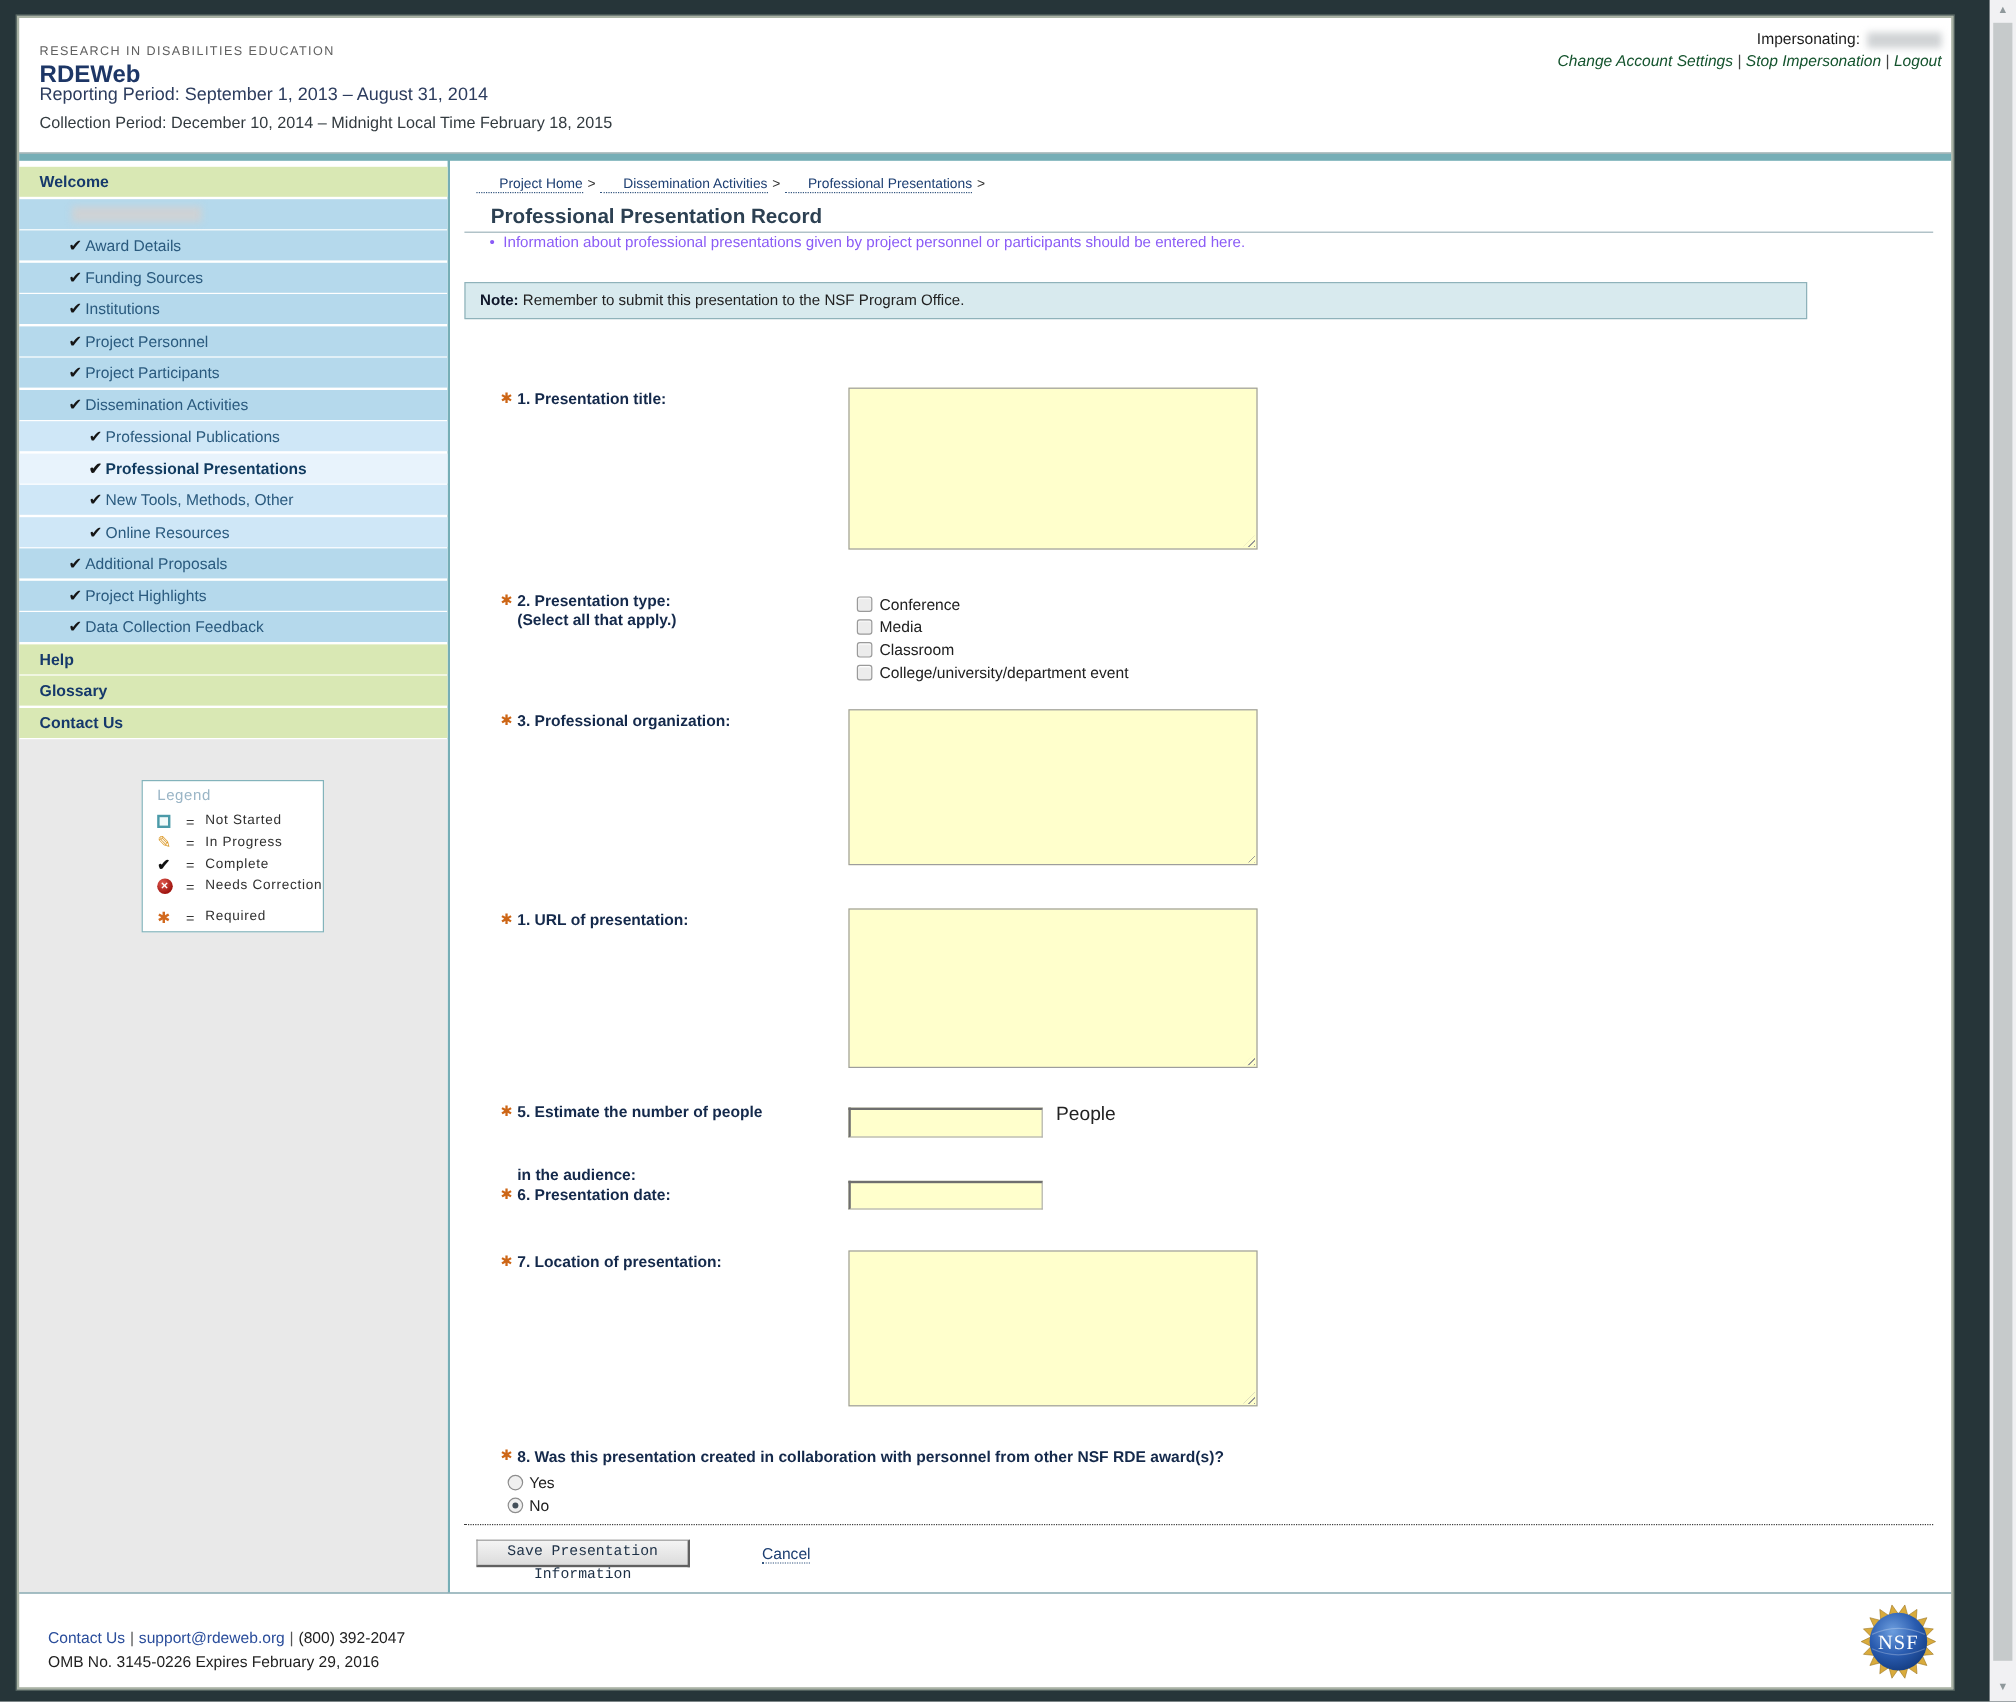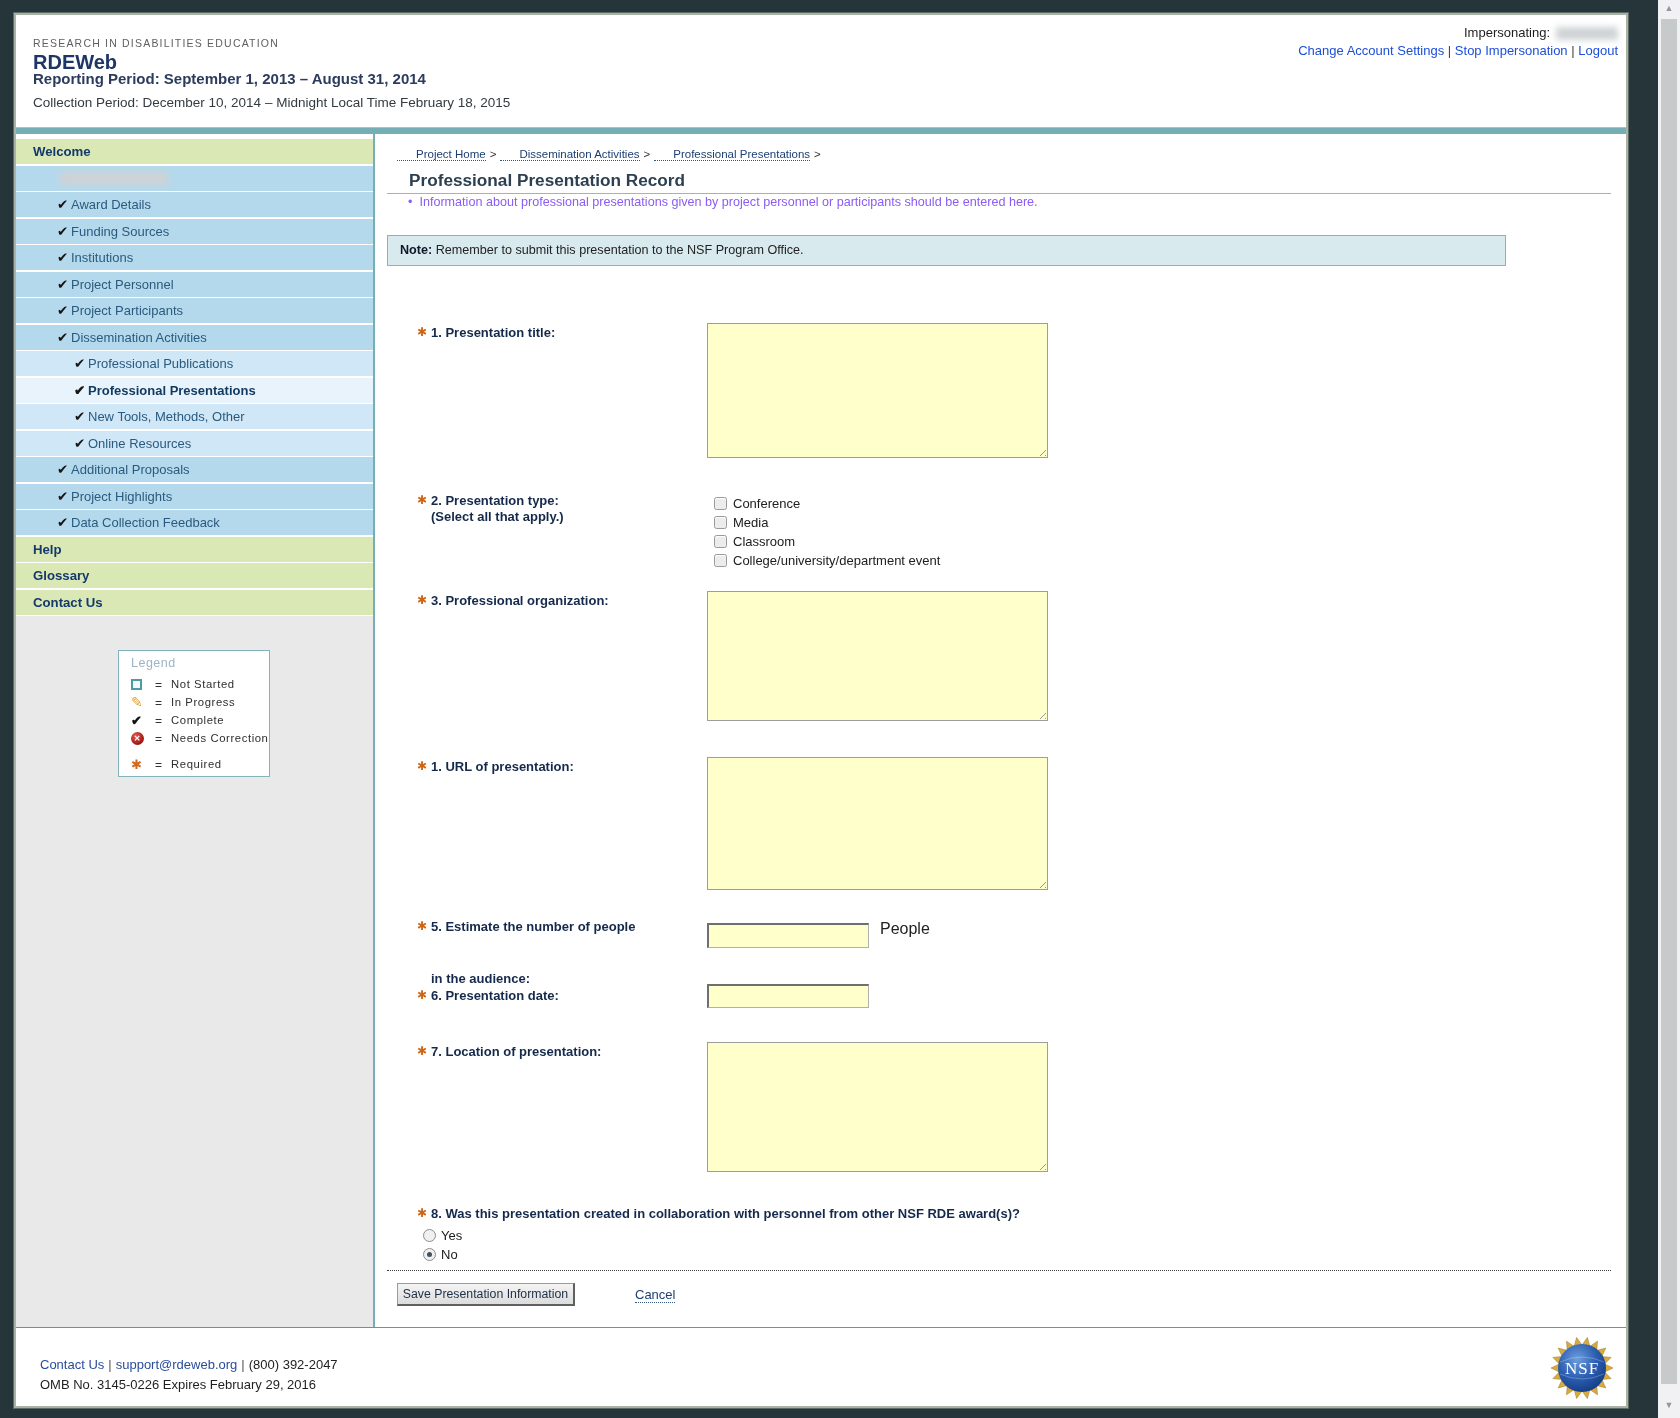--- a/index.html
+++ b/index.html
@@ -4,25 +4,25 @@
 <style>
   * { margin:0; padding:0; box-sizing:border-box; }
   html,body { width:1680px; height:1418px; }
   body { background:#263539; font-family:"Liberation Sans", sans-serif; position:relative; overflow:hidden; }
   .page { position:absolute; left:14px; top:13px; width:1614px; height:1395px; background:#fff; border:2px solid #a9b2a4; outline:1px solid #5c6b66; }
   .abs { position:absolute; }
 
   
   .agency { left:17px; top:22px; font-size:10.5px; letter-spacing:1.2px; color:#5f5f5f; }
   .apptitle { left:17px; top:36px; font-size:20px; font-weight:bold; color:#1d3666; }
-  .reporting { left:17px; top:55px; font-size:15px; color:#2c3c5e;font-weight:bold; }
+  .reporting { left:17px; top:55px; font-size:15px; color:#2c3c5e; }
   .collection { left:17px; top:80px; font-size:13.5px; color:#333b40; }
   .imp { right:8px; top:10px; text-align:right; font-size:13px; color:#1d1d1d; }
   .imp-line2 { margin-top:3px; color:#444; }
-  .imp a { color:#1d4ed8; text-decoration:none; }
+  .imp a { color:#14532d; text-decoration:none;font-style:italic; }
   .blur-pill { display:inline-block; width:62px; height:13px; background:#d0d3d5; filter:blur(3px); vertical-align:middle; margin-left:6px; }
 
   .teal-band { left:0; top:112px; width:1610px; height:7px; background:#76aeb6; border-top:1px solid #bbb; }
   .teal-divider { left:357px; top:118px; width:2px; height:1194px; background:#76aeb6; }
 
   
   .sidebar { left:0; top:124px; width:357px; }
   .srow { height:25px; margin-bottom:1.5px; position:relative; font-size:13px; line-height:25px; }
   .srow.hdr { background:#d9e8b4; font-weight:bold; color:#16396b; padding-left:17px; font-size:13.2px; }
   .srow.l1 { background:#b5d9ec; color:#2a5a7e; }
@@ -66,21 +66,21 @@
           clip-path:polygon(100% 0, 100% 100%, 0 100%); }
   .inpt { position:absolute; left:691px; width:162px; background:#ffffcc;
           border-top:2px solid #6f6f6f; border-left:2px solid #6f6f6f; border-right:1px solid #b0b0b0; border-bottom:1px solid #b0b0b0; }
   .cbrow { position:absolute; left:698px; font-size:13px; color:#202020; }
   .cbox { display:inline-block; width:13px; height:13px; background:#ececec; border:1px solid #9a9a9a; border-radius:2.5px; vertical-align:-2px; margin-right:6px; box-shadow:inset 0 1px 1px #fff; }
   .radiorow { position:absolute; left:407px; font-size:13px; color:#202020; }
   .rad { display:inline-block; width:13px; height:13px; background:#f0f0f0; border:1px solid #8d8d8d; border-radius:50%; vertical-align:-2px; margin-right:5px; position:relative; }
   .rad.sel::after { content:""; position:absolute; left:3px; top:3px; width:5px; height:5px; border-radius:50%; background:#44505a; }
   .people { position:absolute; left:864px; font-size:16px; color:#222; }
   .dotted { left:371px; top:1255px; width:1224px; height:0; border-top:1.5px dotted #3a3a3a; }
-  .savebtn { left:381px; top:1268px; width:178px; height:23px; background:linear-gradient(#f4f4f4,#dcdcdc); border:1px solid #9a9a9a; border-right:2px solid #606060; border-bottom:2px solid #606060; font-size:12.3px; color:#1c2f45; text-align:center; line-height:19px; font-family:Liberation Sans, sans-serif; }
+  .savebtn { left:381px; top:1268px; width:178px; height:23px; background:linear-gradient(#f4f4f4,#dcdcdc); border:1px solid #9a9a9a; border-right:2px solid #606060; border-bottom:2px solid #606060; font-size:12.3px; color:#1c2f45; text-align:center; line-height:19px; font-family:Liberation Mono, monospace; }
   .cancel { left:619px; top:1272px; font-size:13px; color:#1d3f72; text-decoration:none; border-bottom:1px dotted #33557f; }
 
   .bottom-line { left:0; top:1312px; width:1610px; height:1px; background:#6a939d; }
   .f-line1 { left:24px; top:1342px; font-size:13px; color:#222; }
   .f-line1 a { color:#2a4d9b; text-decoration:none; }
   .f-line1 .sep { color:#555; padding:0 4px; }
   .f-line2 { left:24px; top:1362px; font-size:13px; color:#1f1f1f; }
   .nsf { left:1534px; top:1321px; width:64px; height:64px; }
 
   

